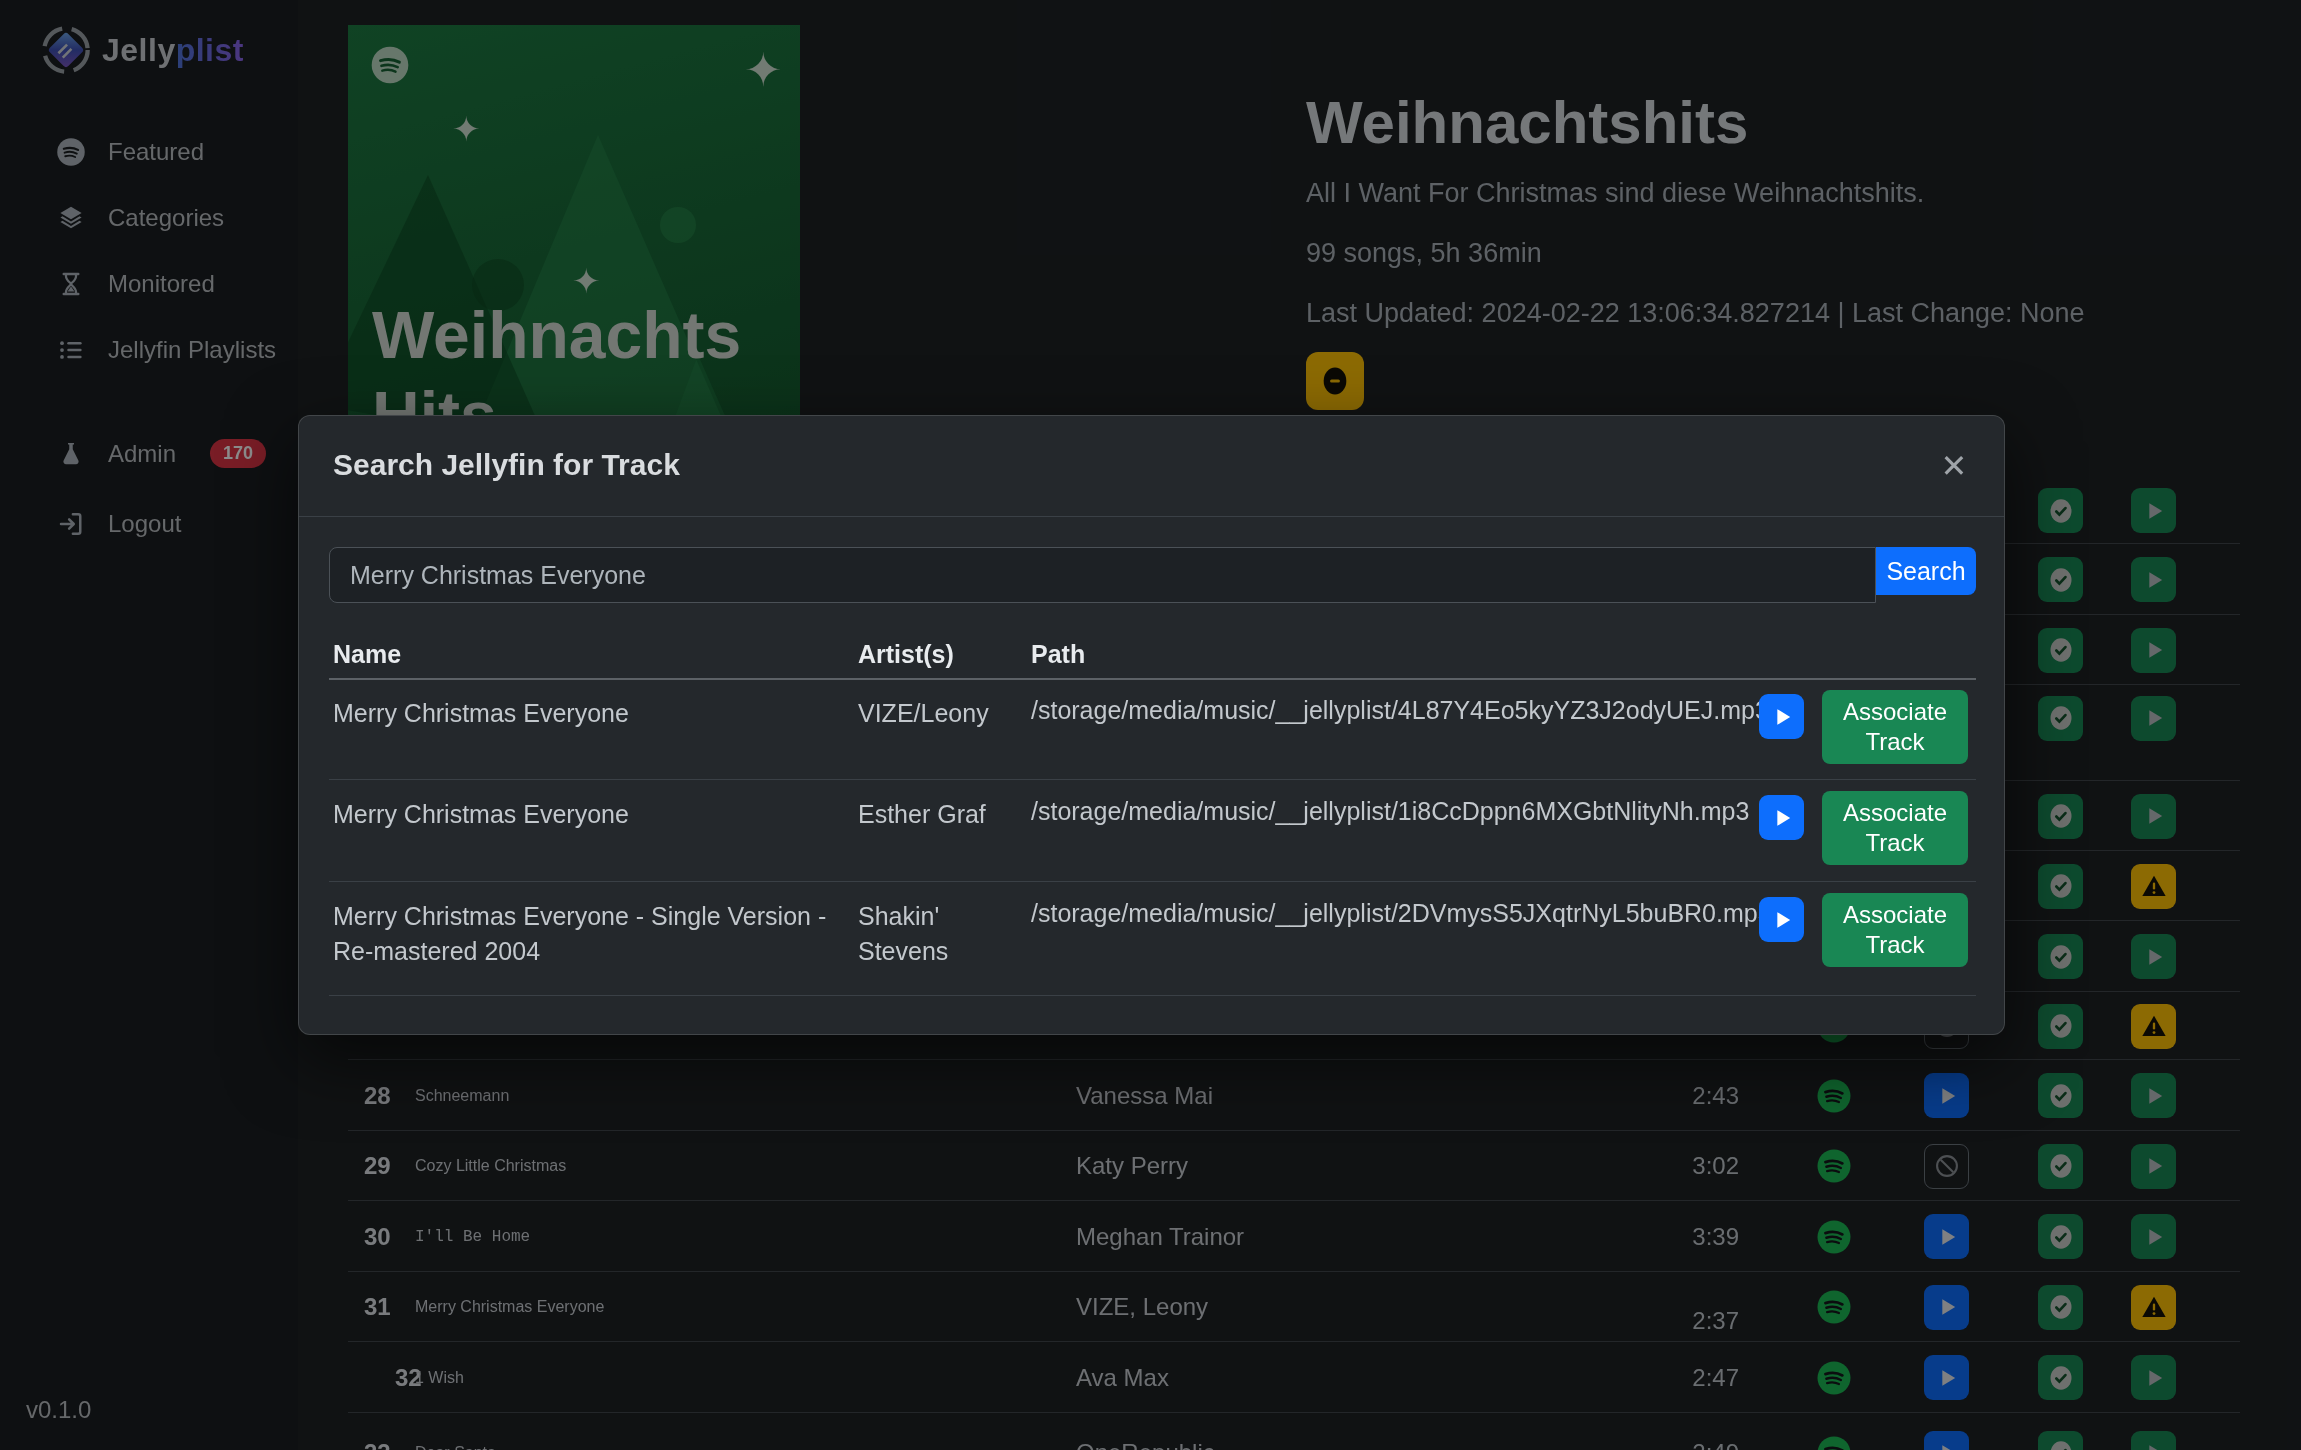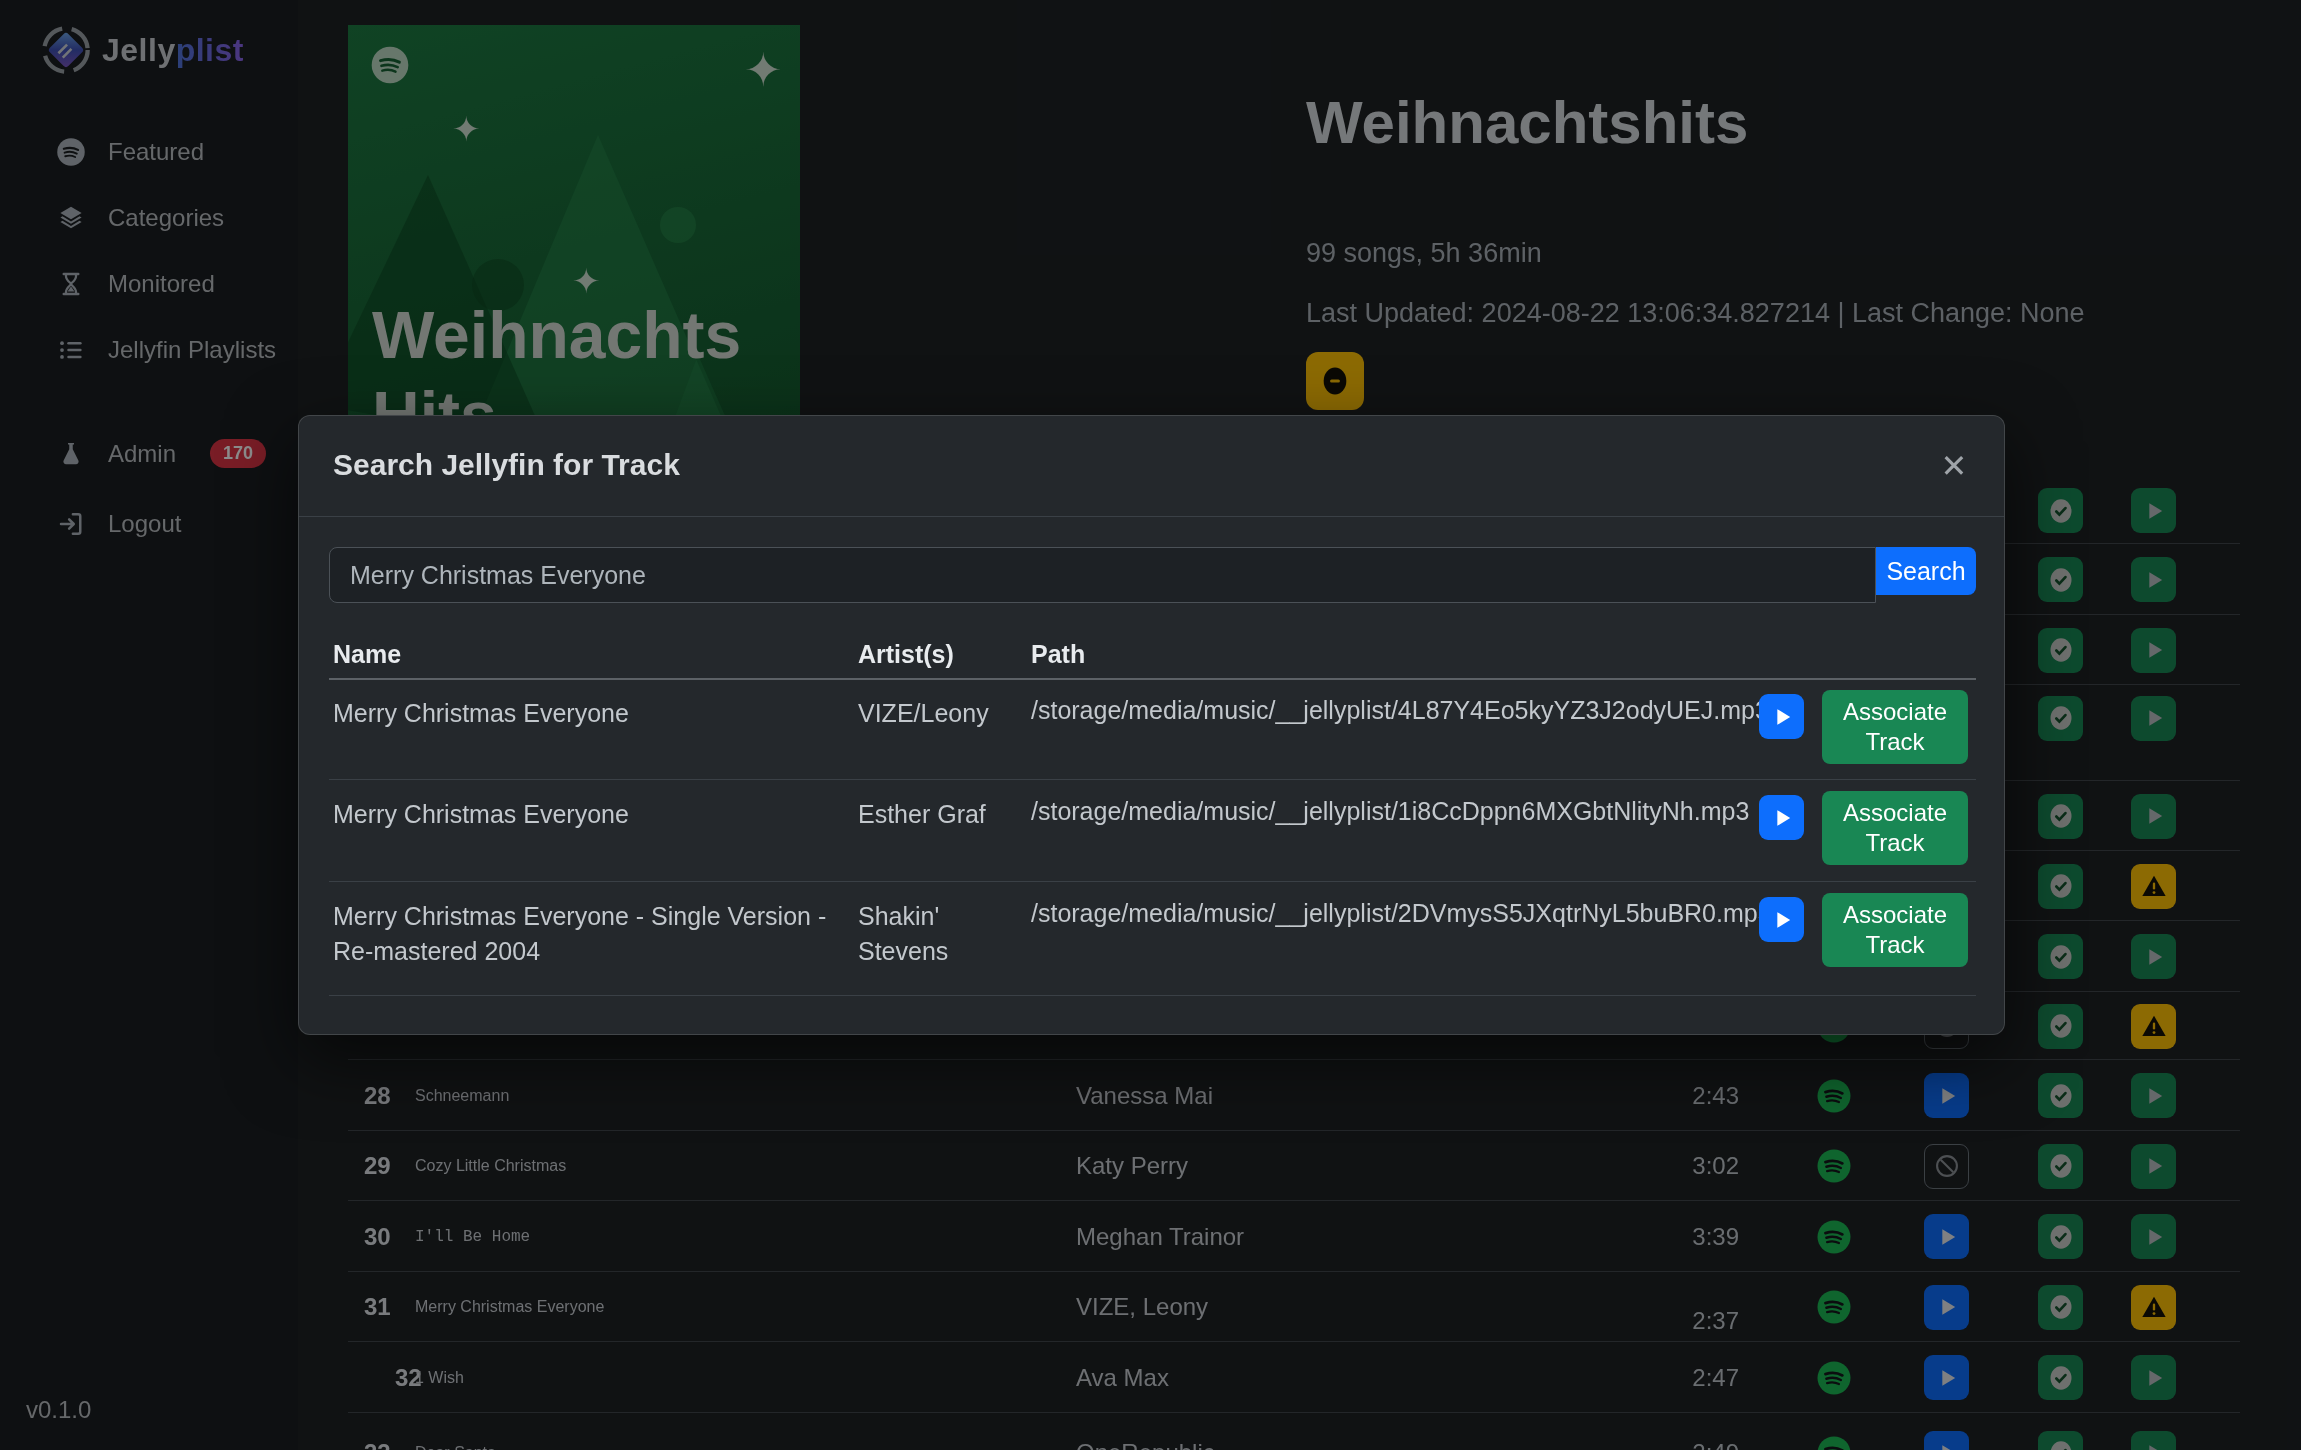--- a/index.html
+++ b/index.html
@@ -192,22 +192,23 @@
         <path d="M7.4 15.4c2.7-.8 5.5-.6 7.9.6" stroke="#176234" stroke-width="1.5" fill="none" stroke-linecap="round"></path>
       </svg>
     <span class="spark s1">✦</span>
     <span class="spark s2">✦</span>
     <span class="spark s3">✦</span>
     <div class="cover-t1">Weihnachts</div>
     <div class="cover-t2">Hits</div>
   </div>
 
   <div class="pl-title">Weihnachtshits</div>
+  <div class="pl-desc">All I Want For Christmas sind diese Weihnachtshits.</div>
   <div class="pl-stats">99 songs, 5h 36min</div>
-  <div class="pl-upd">Last Updated: 2024-08-22 13:06:34.827214 | Last Change: None</div>
+  <div class="pl-upd">Last Updated: 2024-02-22 13:06:34.827214 | Last Change: None</div>
   <button class="warn-hdr-btn">
     <svg viewBox="0 0 24 24">
         <ellipse cx="12" cy="12" rx="8" ry="9.5" fill="#151208"></ellipse>
         <rect x="8.5" y="10.9" width="7" height="2.2" rx="1.1" fill="#ffc107"></rect>
       </svg>
   </button>
 
   <div id="bg-rows">
       <div class="bg-row" style="top: 477px; height: 67px;">
         <button class="sq-btn sq-green c-check" style="top: 11px;">

